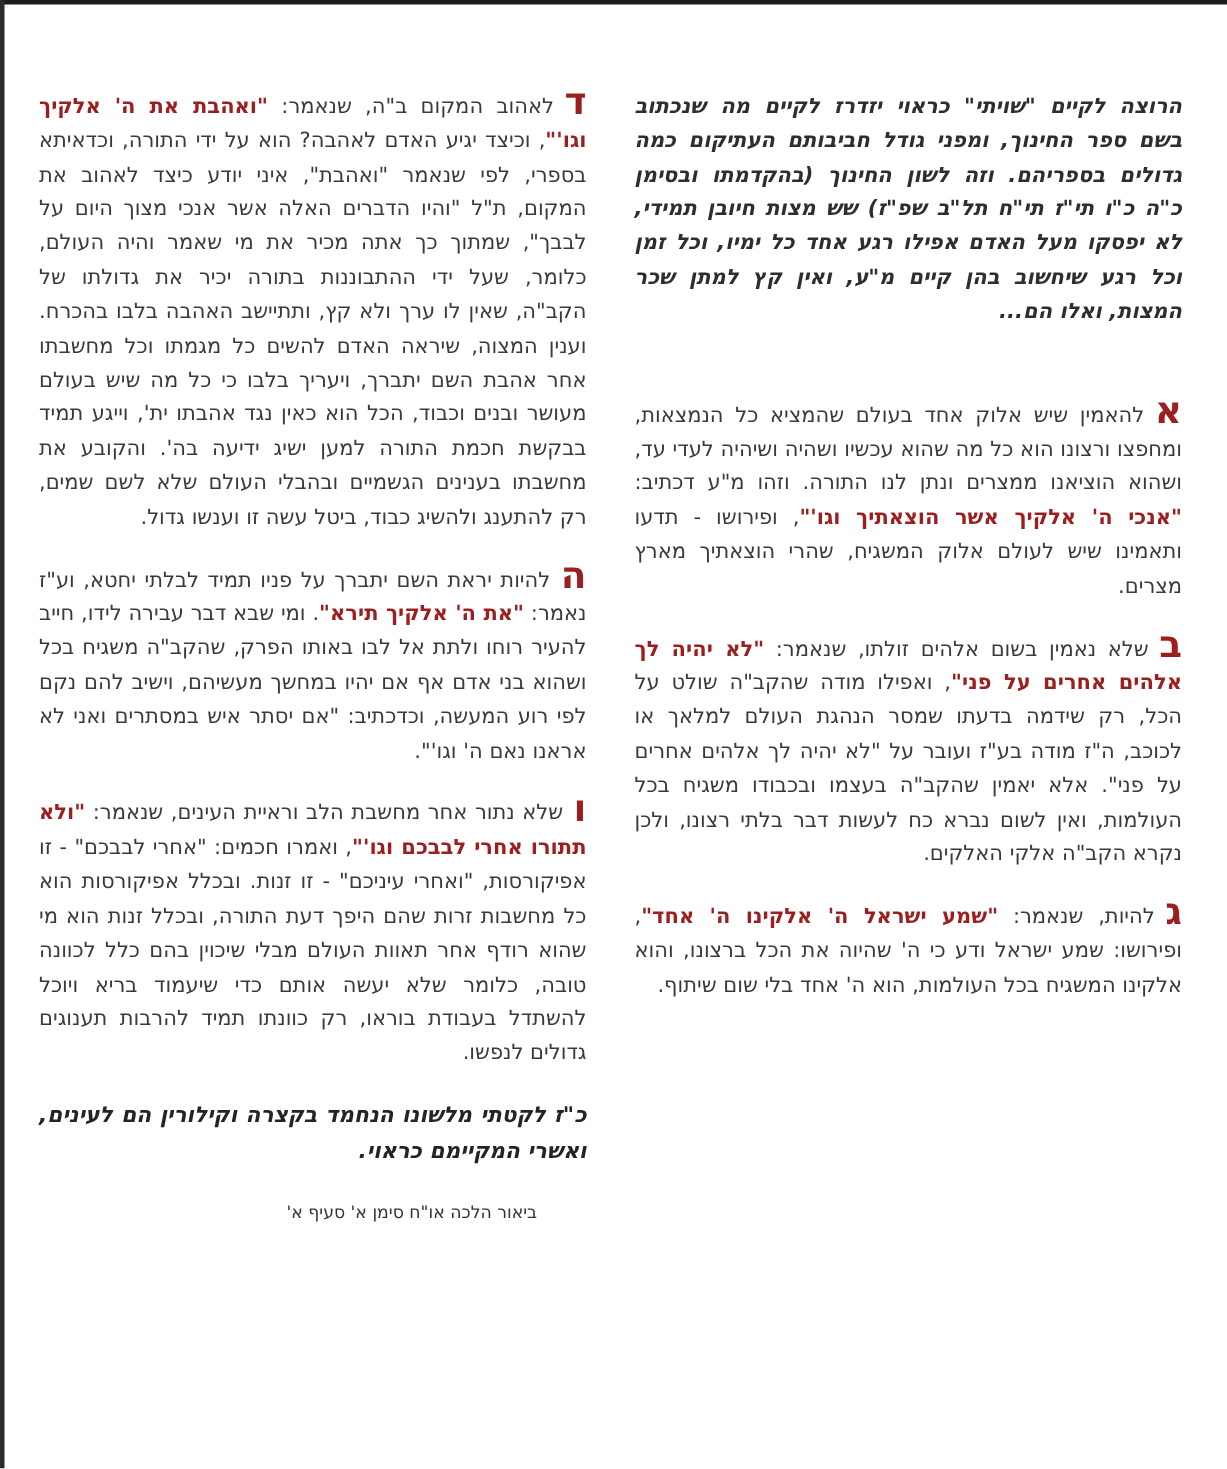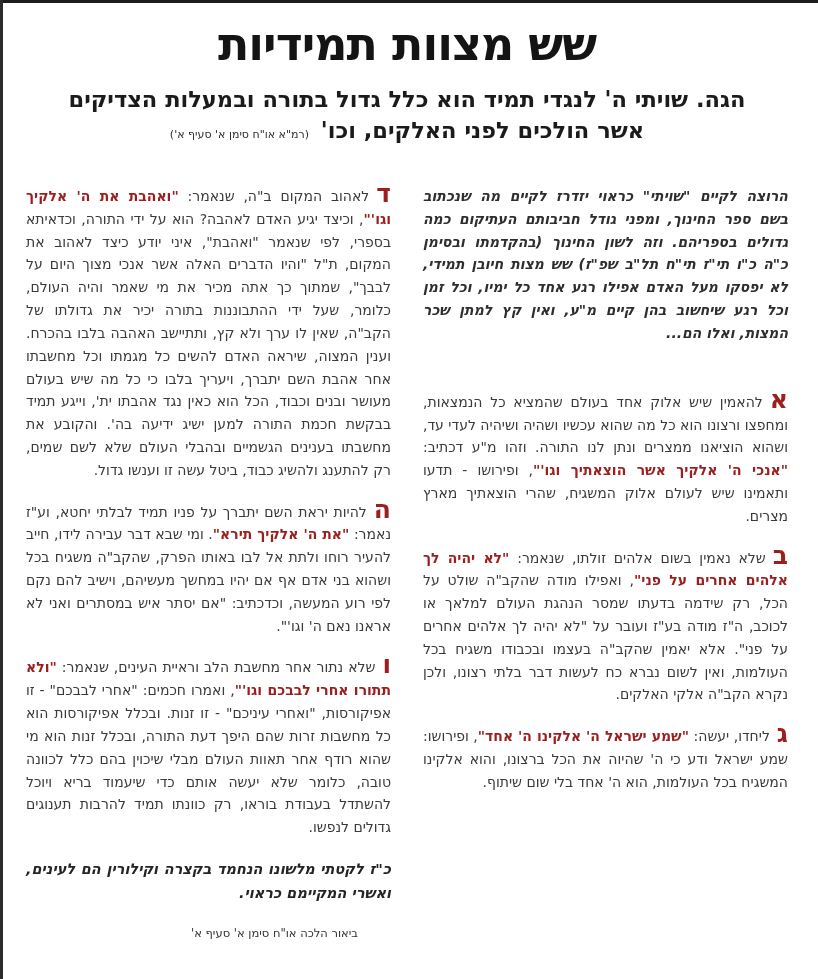--- a/index.html
+++ b/index.html
@@ -26,41 +26,31 @@
                padding-left:165px;}
 </style>
 </head>
 <body>
 
 <div class="edge-top"></div>
 <div class="edge-left"></div>
 
 <div class="page">
 
-  <div class="hdr">
-    <div class="title">שש מצוות תמידיות</div>
-    <div class="subtitle">
-      <div>הגה. שויתי ה' לנגדי תמיד הוא כלל גדול בתורה ובמעלות הצדיקים</div>
-      <div>
-        <span>אשר הולכים לפני האלקים, וכו'</span>
-        <span class="cite">(רמ"א או"ח סימן א' סעיף א')</span>
-      </div>
-    </div>
-  </div>
 
   <div class="columns">
 
     <div class="col">
       <p class="sec intro"><span>הרוצה לקיים "שויתי" כראוי יזדרז לקיים מה שנכתוב בשם ספר החינוך, ומפני גודל חביבותם העתיקום כמה גדולים בספריהם. וזה לשון החינוך (בהקדמתו ובסימן כ"ה כ"ו תי"ז תי"ח תל"ב שפ"ז) שש מצות חיובן תמידי, לא יפסקו מעל האדם אפילו רגע אחד כל ימיו, וכל זמן וכל רגע שיחשוב בהן קיים מ"ע, ואין קץ למתן שכר המצות, ואלו הם...</span></p>
 
       <p class="sec"><span class="letter">א</span><span><span>להאמין שיש אלוק אחד בעולם שהמציא כל הנמצאות, ומחפצו ורצונו הוא כל מה שהוא עכשיו ושהיה ושיהיה לעדי עד, ושהוא הוציאנו ממצרים ונתן לנו התורה. וזהו מ"ע דכתיב: </span><span class="q">"אנכי ה' אלקיך אשר הוצאתיך וגו'"</span><span>, ופירושו - תדעו ותאמינו שיש לעולם אלוק המשגיח, שהרי הוצאתיך מארץ מצרים.</span></span></p>
 
       <p class="sec"><span class="letter">ב</span><span><span>שלא נאמין בשום אלהים זולתו, שנאמר: </span><span class="q">"לא יהיה לך אלהים אחרים על פני"</span><span>, ואפילו מודה שהקב"ה שולט על הכל, רק שידמה בדעתו שמסר הנהגת העולם למלאך או לכוכב, ה"ז מודה בע"ז ועובר על "לא יהיה לך אלהים אחרים על פני". אלא יאמין שהקב"ה בעצמו ובכבודו משגיח בכל העולמות, ואין לשום נברא כח לעשות דבר בלתי רצונו, ולכן נקרא הקב"ה אלקי האלקים.</span></span></p>
 
-      <p class="sec"><span class="letter">ג</span><span><span>ליחדו, יעשה: </span><span class="q">"שמע ישראל ה' אלקינו ה' אחד"</span><span>, ופירושו: שמע ישראל ודע כי ה' שהיוה את הכל ברצונו, והוא אלקינו המשגיח בכל העולמות, הוא ה' אחד בלי שום שיתוף.</span></span></p>
+      <p class="sec"><span class="letter">ג</span><span><span>להיות, שנאמר: </span><span class="q">"שמע ישראל ה' אלקינו ה' אחד"</span><span>, ופירושו: שמע ישראל ודע כי ה' שהיוה את הכל ברצונו, והוא אלקינו המשגיח בכל העולמות, הוא ה' אחד בלי שום שיתוף.</span></span></p>
     </div>
 
     <div class="col">
       <p class="sec"><span class="letter">ד</span><span><span>לאהוב המקום ב"ה, שנאמר: </span><span class="q">"ואהבת את ה' אלקיך וגו'"</span><span>, וכיצד יגיע האדם לאהבה? הוא על ידי התורה, וכדאיתא בספרי, לפי שנאמר "ואהבת", איני יודע כיצד לאהוב את המקום, ת"ל "והיו הדברים האלה אשר אנכי מצוך היום על לבבך", שמתוך כך אתה מכיר את מי שאמר והיה העולם, כלומר, שעל ידי ההתבוננות בתורה יכיר את גדולתו של הקב"ה, שאין לו ערך ולא קץ, ותתיישב האהבה בלבו בהכרח. וענין המצוה, שיראה האדם להשים כל מגמתו וכל מחשבתו אחר אהבת השם יתברך, ויעריך בלבו כי כל מה שיש בעולם מעושר ובנים וכבוד, הכל הוא כאין נגד אהבתו ית', וייגע תמיד בבקשת חכמת התורה למען ישיג ידיעה בה'. והקובע את מחשבתו בענינים הגשמיים ובהבלי העולם שלא לשם שמים, רק להתענג ולהשיג כבוד, ביטל עשה זו וענשו גדול.</span></span></p>
 
       <p class="sec"><span class="letter">ה</span><span><span>להיות יראת השם יתברך על פניו תמיד לבלתי יחטא, וע"ז נאמר: </span><span class="q">"את ה' אלקיך תירא"</span><span>. ומי שבא דבר עבירה לידו, חייב להעיר רוחו ולתת אל לבו באותו הפרק, שהקב"ה משגיח בכל ושהוא בני אדם אף אם יהיו במחשך מעשיהם, וישיב להם נקם לפי רוע המעשה, וכדכתיב: "אם יסתר איש במסתרים ואני לא אראנו נאם ה' וגו'".</span></span></p>
 
       <p class="sec"><span class="letter">ו</span><span><span>שלא נתור אחר מחשבת הלב וראיית העינים, שנאמר: </span><span class="q">"ולא תתורו אחרי לבבכם וגו'"</span><span>, ואמרו חכמים: "אחרי לבבכם" - זו אפיקורסות, "ואחרי עיניכם" - זו זנות. ובכלל אפיקורסות הוא כל מחשבות זרות שהם היפך דעת התורה, ובכלל זנות הוא מי שהוא רודף אחר תאוות העולם מבלי שיכוין בהם כלל לכוונה טובה, כלומר שלא יעשה אותם כדי שיעמוד בריא ויוכל להשתדל בעבודת בוראו, רק כוונתו תמיד להרבות תענוגים גדולים לנפשו.</span></span></p>
 
       <p class="sec footer-note">כ"ז לקטתי מלשונו הנחמד בקצרה וקילורין הם לעינים, ואשרי המקיימם כראוי.</p>

